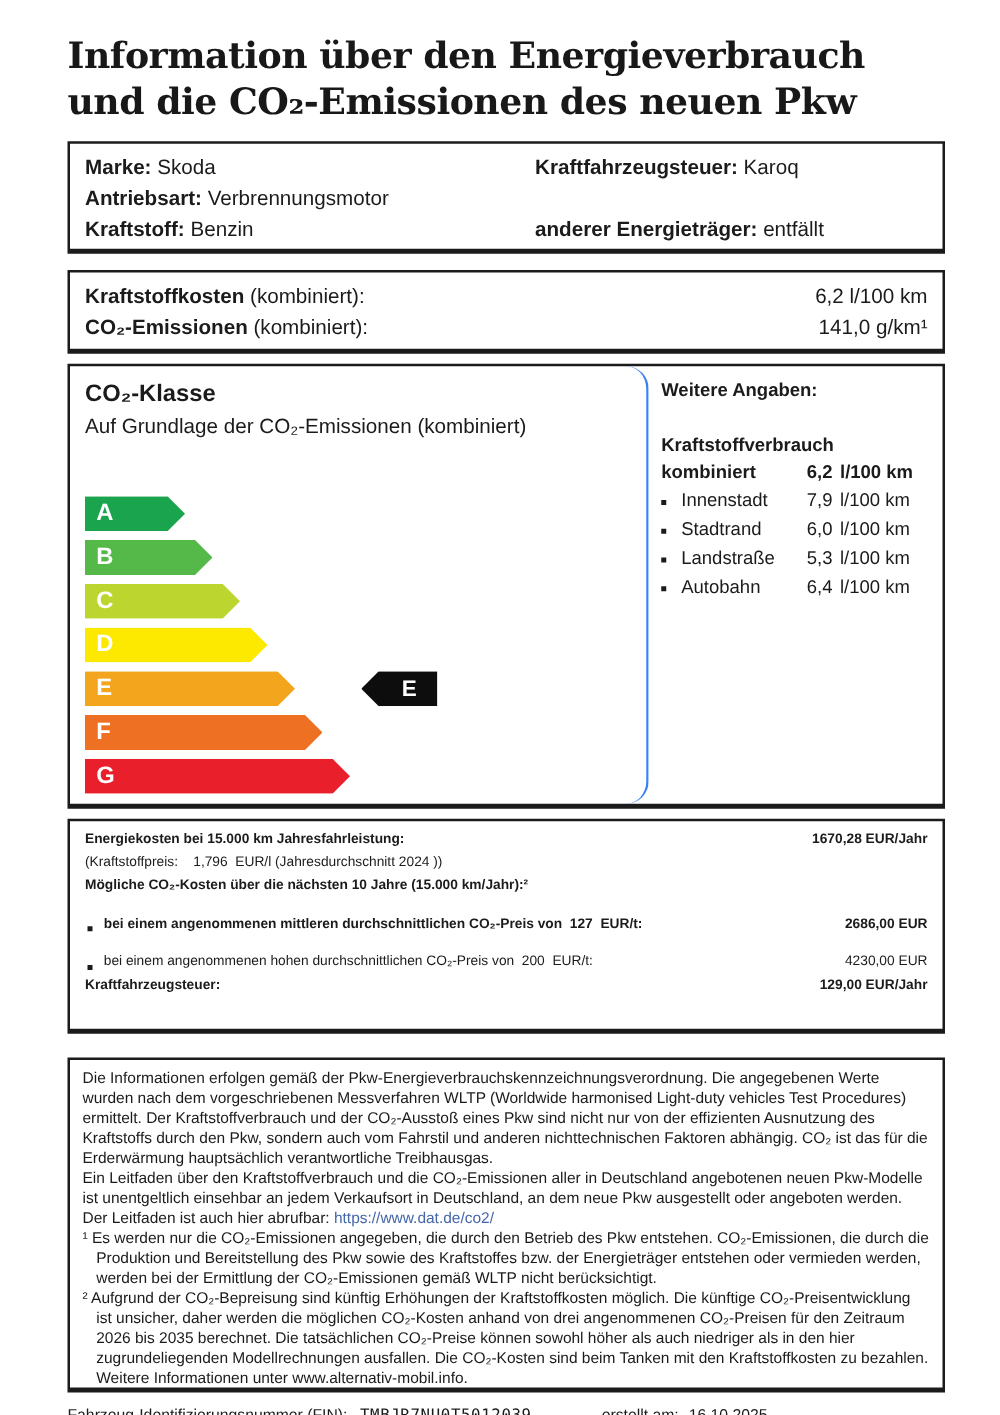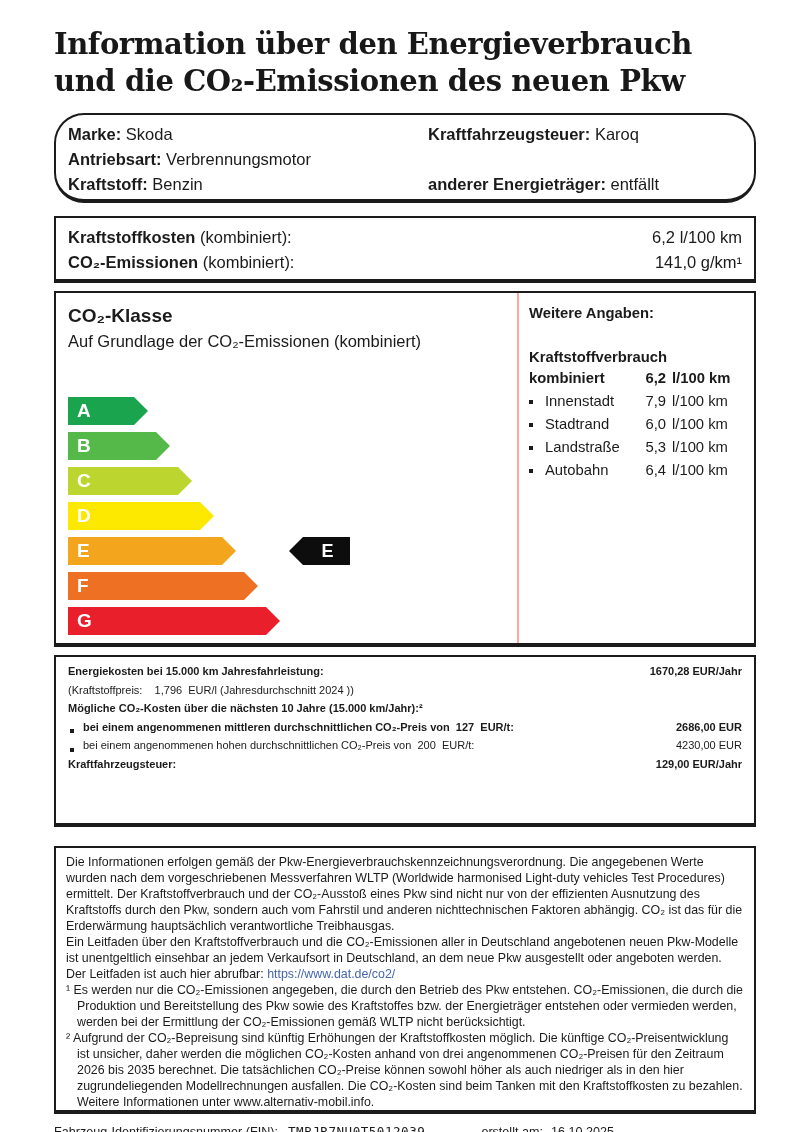--- a/index.html
+++ b/index.html
@@ -24,31 +24,31 @@
 
   
   .box{
     border:2px solid #1b1b1b;
     border-bottom-width:4px;
     background:#fff;
     box-sizing:border-box;
   }
 
   
-  .vehicle-box{margin-top:13px;height:90px;padding:7px 12px;border-radius:30px;}
+  .vehicle-box{margin-top:13px;height:90px;padding:7px 12px;}
   .vehicle-grid{display:grid;grid-template-columns:360px 1fr;font-size:16.5px;line-height:25px;}
   .lbl{font-weight:700;}
 
   
   .consumption-box{margin-top:13px;height:67px;padding:7px 12px;font-size:16.5px;line-height:25px;}
   .cons-row{display:flex;justify-content:space-between;}
 
   
   .co2-box{margin-top:8px;height:356px;display:flex;padding:0;}
-  .co2-left{flex:1;border-right:2px solid #fca5a5;padding:10px 12px;box-sizing:border-box;}
+  .co2-left{flex:1;border-right:2px solid #3b82f6;padding:10px 12px;box-sizing:border-box;border-radius:18px;}
   .co2-heading{font-size:19px;font-weight:700;line-height:26px;}
   .co2-subheading{font-size:16.5px;line-height:24px;margin-bottom:44px;}
   .chart{position:relative;}
   .arrow{
     height:28px;margin-bottom:7px;position:relative;
     clip-path:polygon(0 0, calc(100% - 14px) 0, 100% 50%, calc(100% - 14px) 100%, 0 100%);
   }
   .arrow-letter{
     position:absolute;left:9px;top:50%;transform:translateY(-50%);
     color:#ffffff;font-weight:700;font-size:19px;
@@ -69,21 +69,21 @@
   .wa-bullet-label{padding-left:0;display:flex;align-items:baseline;}
   .sq{display:inline-block;width:4px;height:4px;background:#1b1b1b;margin-right:12px;flex:0 0 auto;align-self:center;}
   .wa-row .name-plain{padding-left:0;}
 
   
   .costs-box{margin-top:8px;height:172px;padding:5px 12px;font-size:11px;line-height:18.6px;}
   .cost-row{display:flex;justify-content:space-between;}
   .cost-row .right{white-space:nowrap;}
   .bold{font-weight:700;}
   .prewrap{white-space:pre-wrap;}
-  .bullet-row{display:flex;}
+  .bullet-row{display:flex;margin-top:12px;}
   .bullet-row .sq{margin-top:8px;margin-right:9px;margin-left:2px;}
   .bullet-row .cost-text{flex:1;}
 
   
   .fine-box{margin-top:19px;height:268px;padding:6px 10px;font-size:12.4px;line-height:16px;}
   .fine-box p{margin:0;}
   .footnote{padding-left:11px;text-indent:-11px;}
   .link{color:#4466aa;text-decoration:none;}
 
   

